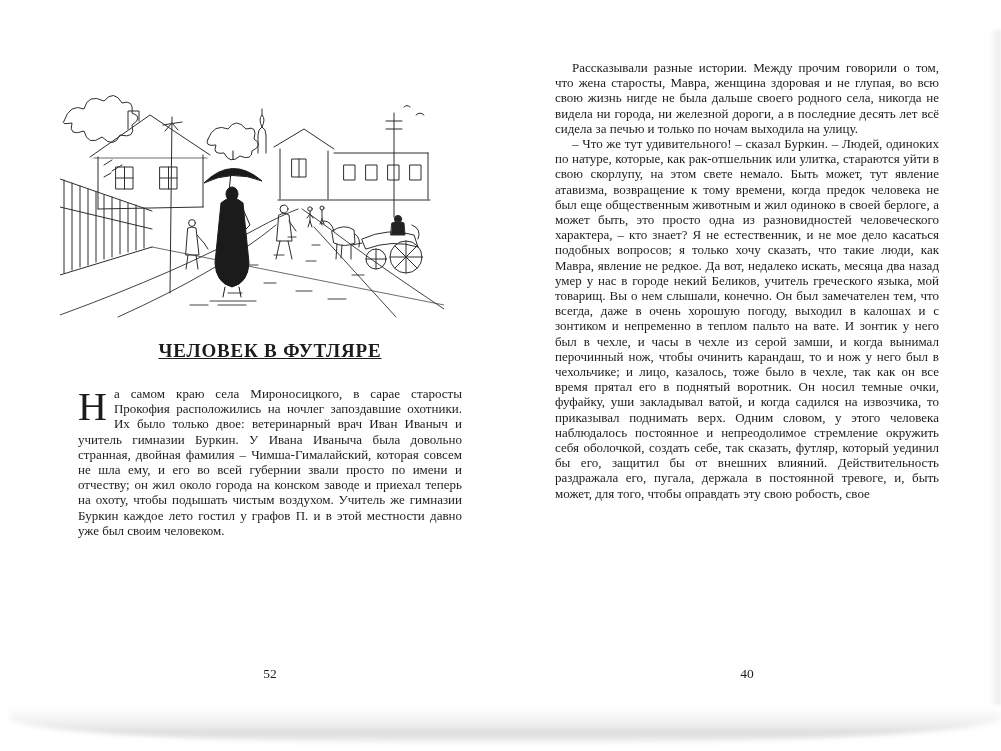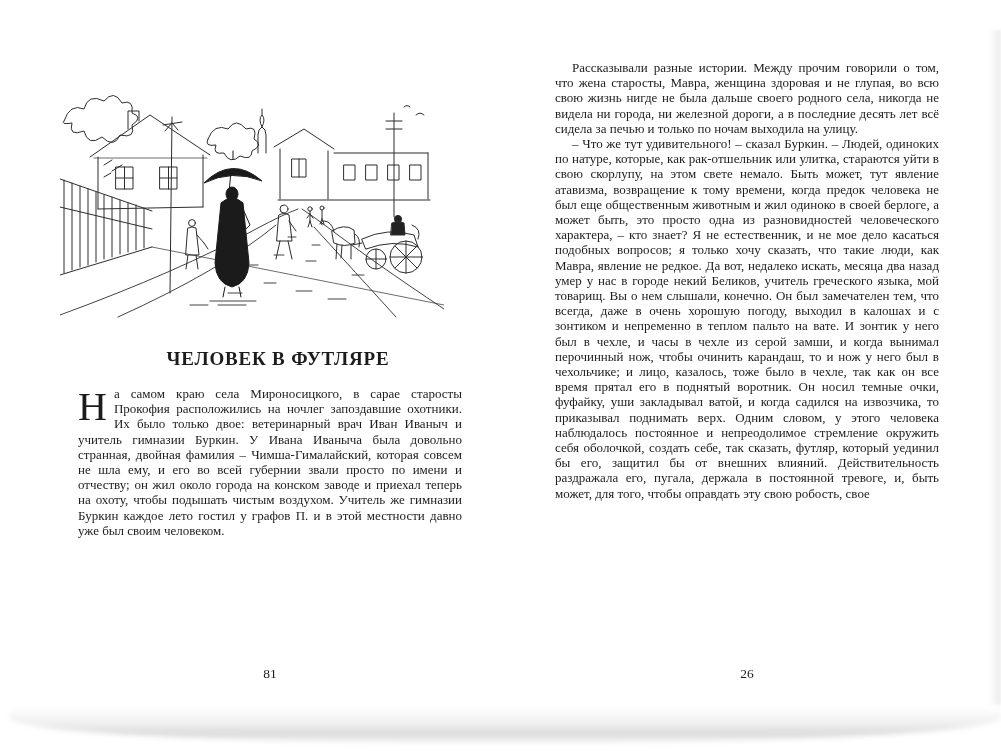--- a/index.html
+++ b/index.html
@@ -20,22 +20,22 @@
   .page-right { left: 500px; width: 501px; }
 
   .illustration {
     position: absolute; left: 60px; top: 58px;
     width: 384px; height: 262px; margin: 0;
   }
   .illustration svg { width: 100%; height: 100%; display: block; }
 
   .chapter-title {
     position: absolute; left: 78px; top: 340px; width: 384px;
-    margin: 8px; text-align: center;
-    font-size: 19px; font-weight: bold; letter-spacing: 0.8px;
+    margin: 0; text-align: center;
+    font-size: 19px; font-weight: bold; letter-spacing: 0.8px; text-decoration: underline;
   }
 
   .body-text {
     font-size: 13px; line-height: 15.2px;
     text-align: justify;
     hyphens: auto; -webkit-hyphens: auto;
   }
   .body-left  { position: absolute; left: 78px; top: 386px; width: 384px; }
   .body-right { position: absolute; left: 55px; top: 60px;  width: 384px; }
 
@@ -189,26 +189,26 @@
         </g>
       </svg>
     </figure>
 
     <h1 class="chapter-title">ЧЕЛОВЕК В ФУТЛЯРЕ</h1>
 
     <div class="body-text body-left">
       <p class="par"><span class="drop-cap">Н</span><span>а самом краю села Мироносицкого, в сарае старосты Прокофия расположились на ночлег запоздавшие охотники. Их было только двое: ветеринарный врач Иван Иваныч и учитель гимназии Буркин. У Ивана Иваныча была довольно странная, двойная фамилия – Чимша-Гималайский, которая совсем не шла ему, и его во всей губернии звали просто по имени и отчеству; он жил около города на конском заводе и приехал теперь на охоту, чтобы подышать чистым воздухом. Учитель же гимназии Буркин каждое лето гостил у графов П. и в этой местности давно уже был своим человеком.</span></p>
     </div>
 
-    <div class="folio folio-left">81</div>
+    <div class="folio folio-left">52</div>
   </section>
 
   <section class="page page-right">
     <div class="body-text body-right">
       <p class="par indent">Рассказывали разные истории. Между прочим говорили о том, что жена старосты, Мавра, женщина здоровая и не глупая, во всю свою жизнь нигде не была дальше своего родного села, никогда не видела ни города, ни железной дороги, а в последние десять лет всё сидела за печью и только по ночам выходила на улицу.</p>
       <p class="par indent">– Что же тут удивительного! – сказал Буркин. – Людей, одиноких по натуре, которые, как рак-отшельник или улитка, стараются уйти в свою скорлупу, на этом свете немало. Быть может, тут явление атавизма, возвращение к тому времени, когда предок человека не был еще общественным животным и жил одиноко в своей берлоге, а может быть, это просто одна из разновидностей человеческого характера, – кто знает? Я не естественник, и не мое дело касаться подобных вопросов; я только хочу сказать, что такие люди, как Мавра, явление не редкое. Да вот, недалеко искать, месяца два назад умер у нас в городе некий Беликов, учитель греческого языка, мой товарищ. Вы о нем слышали, конечно. Он был замечателен тем, что всегда, даже в очень хорошую погоду, выходил в калошах и с зонтиком и непременно в теплом пальто на вате. И зонтик у него был в чехле, и часы в чехле из серой замши, и когда вынимал перочинный нож, чтобы очинить карандаш, то и нож у него был в чехольчике; и лицо, казалось, тоже было в чехле, так как он все время прятал его в поднятый воротник. Он носил темные очки, фуфайку, уши закладывал ватой, и когда садился на извозчика, то приказывал поднимать верх. Одним словом, у этого человека наблюдалось постоянное и непреодолимое стремление окружить себя оболочкой, создать себе, так сказать, футляр, который уединил бы его, защитил бы от внешних влияний. Действительность раздражала его, пугала, держала в постоянной тревоге, и, быть может, для того, чтобы оправдать эту свою робость, свое</p>
     </div>
-    <div class="folio folio-right">26</div>
+    <div class="folio folio-right">40</div>
   </section>
 
   <div class="bottom-edge"></div>
   <div class="right-edge"></div>
 </div>
 
 </body></html>

